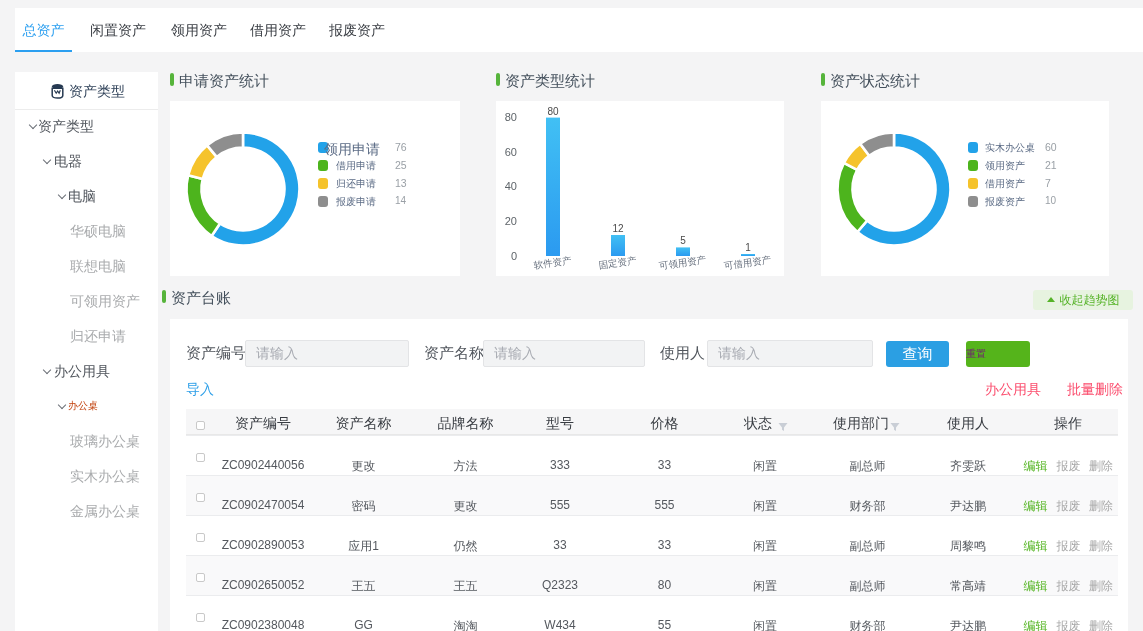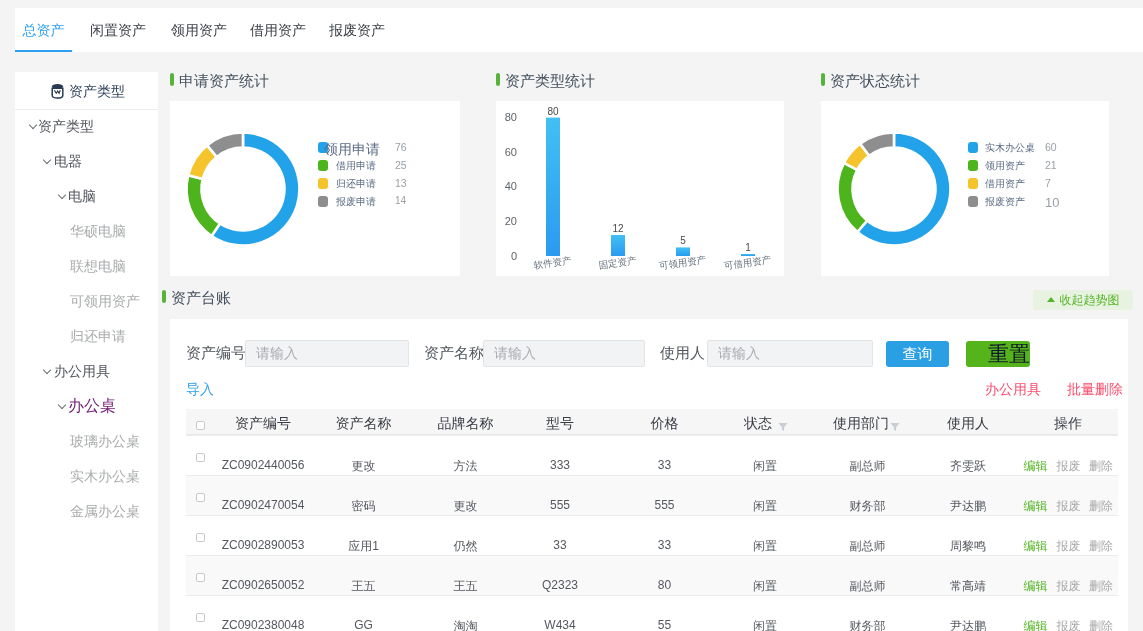--- a/index.html
+++ b/index.html
@@ -41,21 +41,21 @@
       <div style="position:absolute;left:54px;top:153px;font-size:14px;line-height:16px;color:#50555c">电器</div>
       <span class="caret" style="left:59px;top:192px"></span>
       <div style="position:absolute;left:68px;top:188px;font-size:14px;line-height:16px;color:#50555c">电脑</div>
       <div style="position:absolute;left:70px;top:223px;font-size:14px;line-height:16px;color:#a9abad">华硕电脑</div>
       <div style="position:absolute;left:70px;top:258px;font-size:14px;line-height:16px;color:#a9abad">联想电脑</div>
       <div style="position:absolute;left:70px;top:293px;font-size:14px;line-height:16px;color:#a9abad">可领用资产</div>
       <div style="position:absolute;left:70px;top:328px;font-size:14px;line-height:16px;color:#a9abad">归还申请</div>
       <span class="caret" style="left:44px;top:367px"></span>
       <div style="position:absolute;left:54px;top:363px;font-size:14px;line-height:16px;color:#50555c">办公用具</div>
       <span class="caret" style="left:59px;top:402px"></span>
-      <div style="position:absolute;left:68px;top:398px;font-size:16px;line-height:16px;color:#701a75">办公桌</div>
+      <div style="position:absolute;left:68px;top:398px;font-size:10px;line-height:16px;color:#c2410c">办公桌</div>
       <div style="position:absolute;left:70px;top:433px;font-size:14px;line-height:16px;color:#a9abad">玻璃办公桌</div>
       <div style="position:absolute;left:70px;top:468px;font-size:14px;line-height:16px;color:#a9abad">实木办公桌</div>
       <div style="position:absolute;left:70px;top:503px;font-size:14px;line-height:16px;color:#a9abad">金属办公桌</div>
     </div>
 </div>
 
 <div class="title" style="left:179px;top:72px">申请资产统计</div>
 <div class="title" style="left:505px;top:72px">资产类型统计</div>
 <div class="title" style="left:830px;top:72px">资产状态统计</div>
 
@@ -115,35 +115,35 @@
     <div style="position:absolute;left:164px;top:40px;font-size:10px;color:#5b6b85">实木办公桌</div>
     <div style="position:absolute;left:224px;top:40px;font-size:10.5px;color:#9aa0a6">60</div>
     <div style="position:absolute;left:147px;top:59px;width:10px;height:11px;border-radius:3px;background:#4db41d"></div>
     <div style="position:absolute;left:164px;top:58px;font-size:10px;color:#5b6b85">领用资产</div>
     <div style="position:absolute;left:224px;top:58px;font-size:10.5px;color:#9aa0a6">21</div>
     <div style="position:absolute;left:147px;top:77px;width:10px;height:11px;border-radius:3px;background:#f5c32c"></div>
     <div style="position:absolute;left:164px;top:76px;font-size:10px;color:#5b6b85">借用资产</div>
     <div style="position:absolute;left:224px;top:76px;font-size:10.5px;color:#9aa0a6">7</div>
     <div style="position:absolute;left:147px;top:95px;width:10px;height:11px;border-radius:3px;background:#8e8e8e"></div>
     <div style="position:absolute;left:164px;top:94px;font-size:10px;color:#5b6b85">报废资产</div>
-    <div style="position:absolute;left:224px;top:94px;font-size:13px;color:#9aa0a6">10</div>
+    <div style="position:absolute;left:224px;top:94px;font-size:10px;color:#9aa0a6">10</div>
   </div>
 
 <div class="title" style="left:171px;top:289px">资产台账</div>
 <div class="abs" style="left:1033px;top:290px;width:100px;height:20px;background:#e7f3e0;border-radius:3px;color:#55b327;font-size:12px;text-align:center;line-height:20px"><span style="display:inline-block;width:0;height:0;border-left:4px solid transparent;border-right:4px solid transparent;border-bottom:5px solid #55b327;margin-right:5px;vertical-align:2px"></span>收起趋势图</div>
 
 <div class="card" style="left:170px;top:319px;width:958px;height:312px"></div>
 <div class="lbl" style="left:186px;top:344px">资产编号</div>
 <div class="inp" style="left:245px;top:340px;width:164px">请输入</div>
 <div class="lbl" style="left:424px;top:344px">资产名称</div>
 <div class="inp" style="left:483px;top:340px;width:162px">请输入</div>
 <div class="lbl" style="left:660px;top:344px">使用人</div>
 <div class="inp" style="left:707px;top:340px;width:166px">请输入</div>
 <div class="abs" style="left:886px;top:341px;width:63px;height:26px;background:#2b9fe3;border-radius:3px;color:#fff;font-size:15px;text-align:center;line-height:26px">查询</div>
-<div class="abs" style="left:966px;top:341px;width:64px;height:26px;background:#55b41b;border-radius:3px;color:#0f172a;font-size:21px;text-align:right;line-height:26px">重置</div>
+<div class="abs" style="left:966px;top:341px;width:64px;height:26px;background:#55b41b;border-radius:3px;color:#701a75;font-size:10px;text-align:left;line-height:26px">重置</div>
 <div class="abs" style="left:186px;top:381px;font-size:14px;color:#2d9fe8">导入</div>
 <div class="abs" style="left:985px;top:381px;font-size:14px;color:#fb4e6e">办公用具</div>
 <div class="abs" style="left:1067px;top:381px;font-size:14px;color:#fb4e6e">批量删除</div>
 
 <div class="abs" style="left:186px;top:409px;width:932px;height:26px;background:#f6f6f7;border-bottom:1px solid #e8e8e8">
 <span class="cb" style="top:12px"></span>
 <div class="hc" style="left:77px">资产编号</div>
     <div class="hc" style="left:177.5px">资产名称</div>
     <div class="hc" style="left:279.5px">品牌名称</div>
     <div class="hc" style="left:374px">型号</div>

